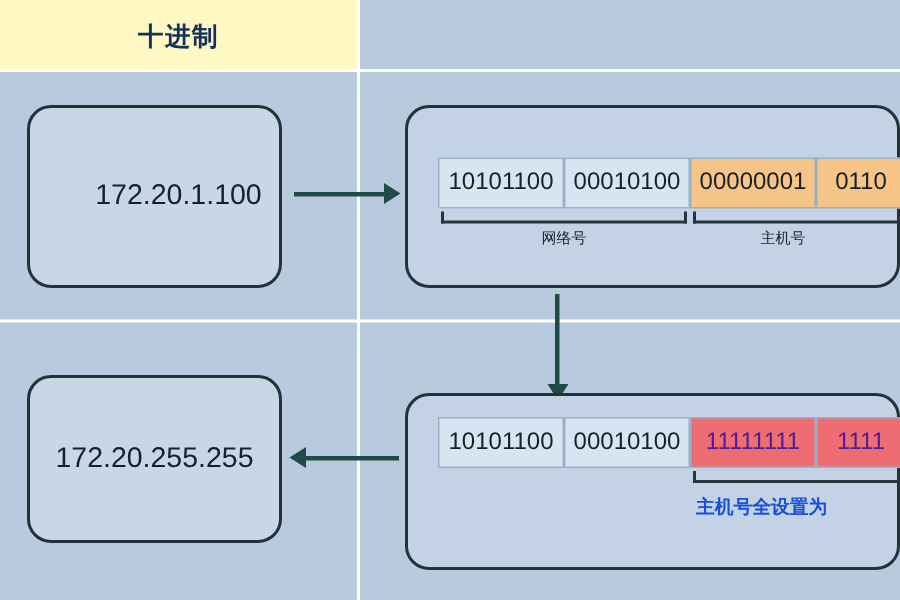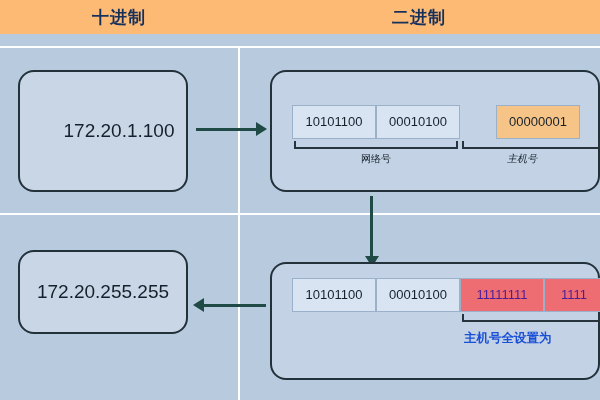--- a/index.html
+++ b/index.html
@@ -5,22 +5,22 @@
   html,body{margin:0;padding:0;}
   body{
     width:600px;height:400px;overflow:hidden;
     font-family:"Liberation Sans","DejaVu Sans",sans-serif;
     background:#b9cbe3;
   }
   .canvas{position:relative;width:600px;height:400px;background:#b8cade;}
 
   
   .hdr{
-    position:absolute;top:0;height:34px;
-    background:#fdba74;
+    position:absolute;top:0;height:48px;
+    background:#fef9c3;
     display:flex;align-items:center;justify-content:center;
     color:#16305c;font-size:17px;font-weight:bold;
     letter-spacing:1px;
   }
   .hdr-left{left:0;width:238px;border-right:2px solid #ffffff;}
   .hdr-right{left:238px;width:362px;}
 
   .hline{position:absolute;left:0;width:600px;height:2px;background:#ffffff;}
   .vline{position:absolute;top:48px;left:238px;width:2px;height:352px;background:#ffffff;}
 
@@ -39,47 +39,46 @@
 
   .bin-box{background:#c3d2e5;}
 
   
   .cells{position:absolute;display:flex;}
   .cell{
     border:1px solid #9bb0c9;
     box-sizing:border-box;
     height:34px;line-height:32px;
     text-align:center;
-    font-size:13px;
+    font-size:16px;
     color:#16202b;
     font-family:"Liberation Sans","DejaVu Sans",sans-serif;
   }
   .cell.net{background:#d9e4f2;}
-  .cell.host-orange{background:#f6c486;margin-left:36px;}
+  .cell.host-orange{background:#f6c486;}
   .cell.host-red{background:#ee6d72;color:#4c1d95;}
 
   
   .brace{position:absolute;border:2px solid #27343d;border-top:none;height:8px;box-sizing:border-box;}
   .blabel{position:absolute;font-size:10px;color:#16202b;text-align:center;}
   .note{position:absolute;font-size:12.5px;color:#1a4fd6;font-weight:bold;}
 
   
   .arrow-line{position:absolute;background:#1f4a46;}
   .arrow-head{position:absolute;width:0;height:0;}
   .ah-right{border-top:7px solid transparent;border-bottom:7px solid transparent;border-left:11px solid #1f4a46;}
   .ah-left{border-top:7px solid transparent;border-bottom:7px solid transparent;border-right:11px solid #1f4a46;}
   .ah-down{border-left:7px solid transparent;border-right:7px solid transparent;border-top:11px solid #1f4a46;}
 </style>
 </head>
 <body>
 
 <div class="canvas">
 
   <div class="hdr hdr-left">十进制</div>
-  <div class="hdr hdr-right">二进制</div>
 
   <div class="hline" style="top:46px"></div>
   <div class="hline" style="top:213px"></div>
   <div class="vline"></div>
 
   <div class="rbox dec-box" style="left:18px;top:70px;width:170px;height:122px;padding-left:32px;">
     <span>172.20.1.100</span>
   </div>
 
   <div class="rbox bin-box" style="left:270px;top:70px;width:330px;height:122px;"></div>
@@ -88,29 +87,29 @@
     <div class="cell net" style="width:84px">10101100</div>
     <div class="cell net" style="width:84px">00010100</div>
     <div class="cell host-orange" style="width:84px">00000001</div>
     <div class="cell host-orange" style="width:60px">0110</div>
   </div>
 
   <div class="brace" style="left:294px;top:141px;width:164px;"></div>
   <div class="blabel" style="left:294px;top:152px;width:164px;">网络号</div>
 
   <div class="brace" style="left:462px;top:141px;width:138px;"></div>
-  <div class="blabel" style="left:462px;top:152px;width:120px;font-style:italic;">主机号</div>
+  <div class="blabel" style="left:462px;top:152px;width:120px;">主机号</div>
 
   <div class="arrow-line" style="left:196px;top:128px;width:62px;height:3px;"></div>
   <div class="arrow-head ah-right" style="left:256px;top:122px;"></div>
 
   <div class="arrow-line" style="left:370px;top:196px;width:3px;height:62px;"></div>
   <div class="arrow-head ah-down" style="left:365px;top:256px;"></div>
 
-  <div class="rbox dec-box" style="left:18px;top:250px;width:170px;height:84px;">
+  <div class="rbox dec-box" style="left:18px;top:250px;width:170px;height:112px;">
     <span>172.20.255.255</span>
   </div>
 
   <div class="rbox bin-box" style="left:270px;top:262px;width:330px;height:118px;"></div>
 
   <div class="cells" style="left:292px;top:278px;">
     <div class="cell net" style="width:84px">10101100</div>
     <div class="cell net" style="width:84px">00010100</div>
     <div class="cell host-red" style="width:84px">11111111</div>
     <div class="cell host-red" style="width:60px">1111</div>

